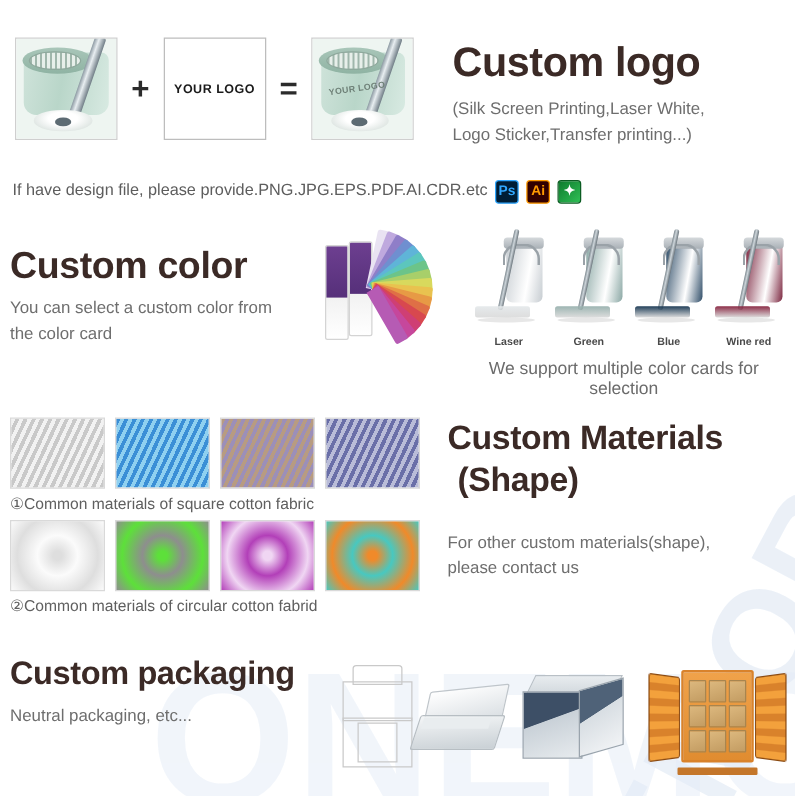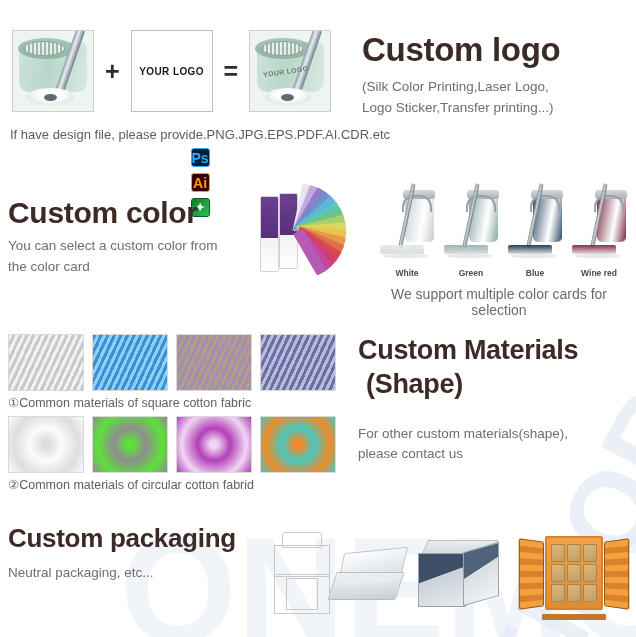--- a/index.html
+++ b/index.html
@@ -76,27 +76,27 @@
   .mopart .hub{
     position:absolute;left:39%;bottom:12%;width:16%;height:9%;
     border-radius:50%;background:#5d6b73;
   }
   .mopart .wm{
     position:absolute;left:16%;top:46%;font-size:7px;font-weight:700;
     color:#6d7f76;transform:rotate(-8deg);letter-spacing:.3px;
   }
 
   .fileline{
-    position:absolute;left:10px;top:127px;display:flex;align-items:center;gap:6px;flex-direction:column;
+    position:absolute;left:10px;top:144px;display:flex;align-items:flex-start;gap:6px;
   }
   .fileline .txt{font-size:13px;color:#5d5d5d;}
   .appicon{
     width:17px;height:17px;border-radius:3px;flex:none;
     display:flex;align-items:center;justify-content:center;
-    font-size:14px;font-weight:700;line-height:1;
+    font-size:11px;font-weight:700;line-height:1;
   }
   .ic-ps{background:#001e36;color:#31a8ff;border:1px solid #31a8ff;}
   .ic-ai{background:#330000;color:#ff9a00;border:1px solid #ff9a00;}
   .ic-cdr{
     background:linear-gradient(135deg,#0f7b2e,#2fbf55);color:#fff;
     border:1px solid #0b5c22;font-size:11px;
   }
 
   .logo-txt{position:absolute;left:362px;top:32px;width:265px;}
   .logo-txt .h1{font-size:33px;}
@@ -284,21 +284,21 @@
             <div class="head"></div>
             <div class="hub"></div>
           <div class="wm">YOUR LOGO</div>
         </div>
       </div>
     </div>
 
     <div class="logo-txt">
       <div class="h1">Custom logo</div>
       <div class="sub">
-        <div>(Silk Color Printing,Laser Logo,</div>
+        <div>(Silk Screen Printing,Laser White,</div>
         <div>Logo Sticker,Transfer printing...)</div>
       </div>
     </div>
 
     <div class="fileline">
       <span class="txt">If have design file, please provide.PNG.JPG.EPS.PDF.AI.CDR.etc</span>
       <span class="appicon ic-ps">Ps</span>
       <span class="appicon ic-ai">Ai</span>
       <span class="appicon ic-cdr">✦</span>
     </div>
@@ -336,21 +336,21 @@
       </div>
 
     <div class="mops" id="mop-variants">
         <div class="mopcell" style="left: 0px;">
           <div class="shadow"></div>
           <div class="bucket" style="background:linear-gradient(100deg,#c6ccd1,#ffffff22 60%,#c6ccd1)"></div>
           <div class="lid"></div>
           <div class="hnd"></div>
           <div class="pole"></div>
           <div class="plate" style="background:linear-gradient(180deg,#e6eaec,#00000022)"></div>
-          <div class="lbl">White</div>
+          <div class="lbl">Laser</div>
         </div>
         <div class="mopcell" style="left: 128px;">
           <div class="shadow"></div>
           <div class="bucket" style="background:linear-gradient(100deg,#2f4d68,#ffffff22 60%,#2f4d68)"></div>
           <div class="lid"></div>
           <div class="hnd"></div>
           <div class="pole"></div>
           <div class="plate" style="background:linear-gradient(180deg,#22405a,#00000022)"></div>
           <div class="lbl">Blue</div>
         </div>

